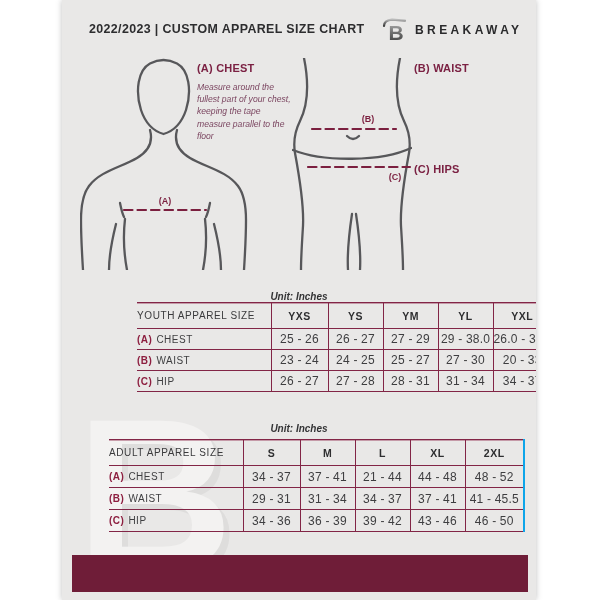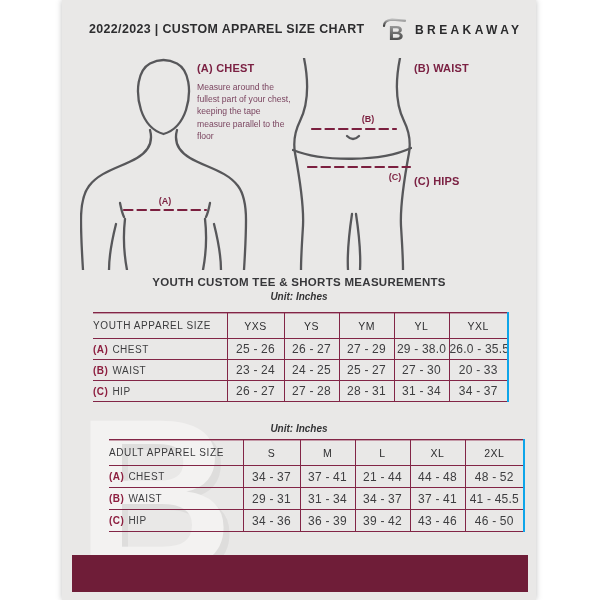--- a/index.html
+++ b/index.html
@@ -22,24 +22,24 @@
   .doc-title {
     position:absolute; left:27px; top:21px; white-space:nowrap;
     font-size:13.5px; font-weight:bold; color:#2d2d2f; letter-spacing:.4px;
     transform:scaleX(.92); transform-origin:left center;
   }
   .brand { position:absolute; left:320px; top:16px; display:flex; align-items:center; gap:7px; }
   .brand-name { font-size:12px; font-weight:bold; letter-spacing:3.4px; color:#2a2a2c; }
   
   .inst { position:absolute; }
   .inst h3 { margin:0 0 7px 0; font-size:11px; font-weight:bold; color:#7b2143; letter-spacing:.2px; }
-  .inst p { margin:0; font-size:8.6px; color:#7b4560; line-height:1.42; }
+  .inst p { margin:0; font-size:8.6px; font-style:italic; color:#7b4560; line-height:1.42; }
   .inst-a { left:135px; top:62px; width:99px; }
   .inst-b { left:352px; top:62px; width:113px; }
-  .inst-c { left:352px; top:175px; width:116px; }
+  .inst-c { left:352px; top:163px; width:116px; }
   
   .fig { position:absolute; }
   .fig path, .fig line { fill:none; stroke:#57575a; stroke-width:2.3; stroke-linecap:round; }
   .fig .dash { stroke:#7b1f3f; stroke-width:2.2; stroke-dasharray:8.5 5; }
   .fig text { font-family:"Liberation Sans", sans-serif; font-size:9px; font-weight:bold; fill:#7b1f3f; }
   
   .sec-title {
     position:absolute; left:0; width:100%; text-align:center;
     font-size:11.5px; font-weight:bold; color:#37373a; letter-spacing:.3px;
   }
@@ -56,21 +56,21 @@
     padding:0; border-bottom:1px solid #822546;
     box-shadow:0 2px 0 -1px rgba(178,112,133,.65);
     overflow:hidden; white-space:nowrap;
   }
   .size-table th + th, .size-table td + td { border-left:1px solid #822546; }
   .size-table th:last-child, .size-table td:last-child { border-right:2px solid #0ea5e9;text-align:center; }
   .size-table th { height:25px; }
   .size-table td { height:20px; }
   .t-adult td { height:21px; }
   .cell-sizehead { text-align:left; padding-left:12px; font-size:10px; font-weight:normal; color:#3a3a3c; letter-spacing:.6px; }
-  .cell-size { text-align:center; font-size:10.5px; font-weight:normal; color:#2e2e30; letter-spacing:.5px; }
+  .cell-size { text-align:center; font-size:10.5px; font-weight:bold; color:#2e2e30; letter-spacing:.5px; }
   .cell-rowlabel { text-align:left; padding-left:12px; font-size:10px; color:#3e3e40; letter-spacing:.5px; }
   .row-key { color:#8d1f40; font-weight:bold; margin-right:4px; }
   .cell-val { text-align:center; font-size:12px; color:#3e3e40; letter-spacing:.2px; }
   
   .bottom-bar { position:absolute; left:10px; top:555px; width:456px; height:37px; background:#6f1d38; }
 </style>
 </head>
 <body>
 
 <div class="sheet">
@@ -124,24 +124,23 @@
     <h3>(A) CHEST</h3>
     <p>Measure around the fullest part of your chest, keeping the tape measure parallel to the floor</p>
   </div>
   <div class="inst inst-b">
     <h3>(B) WAIST</h3>
   </div>
   <div class="inst inst-c">
     <h3>(C) HIPS</h3>
   </div>
 
-  <div class="sec-title" style="top:276px;">YOUTH CUSTOM TEE &amp; SHORTS MEASUREMENTS</div>
   <div class="unit" style="top:291px;">Unit: Inches</div>
 
-  <table class="size-table t-youth" style="top:312px;">
+  <table class="size-table t-youth" style="top:302px;margin-left:44px;">
     <colgroup>
         <col style="width:134px">
         <col style="width:57px">
         <col style="width:55px">
         <col style="width:55px">
         <col style="width:55px">
         <col style="width:59px">
       </colgroup>
     <tbody>
         <tr>

